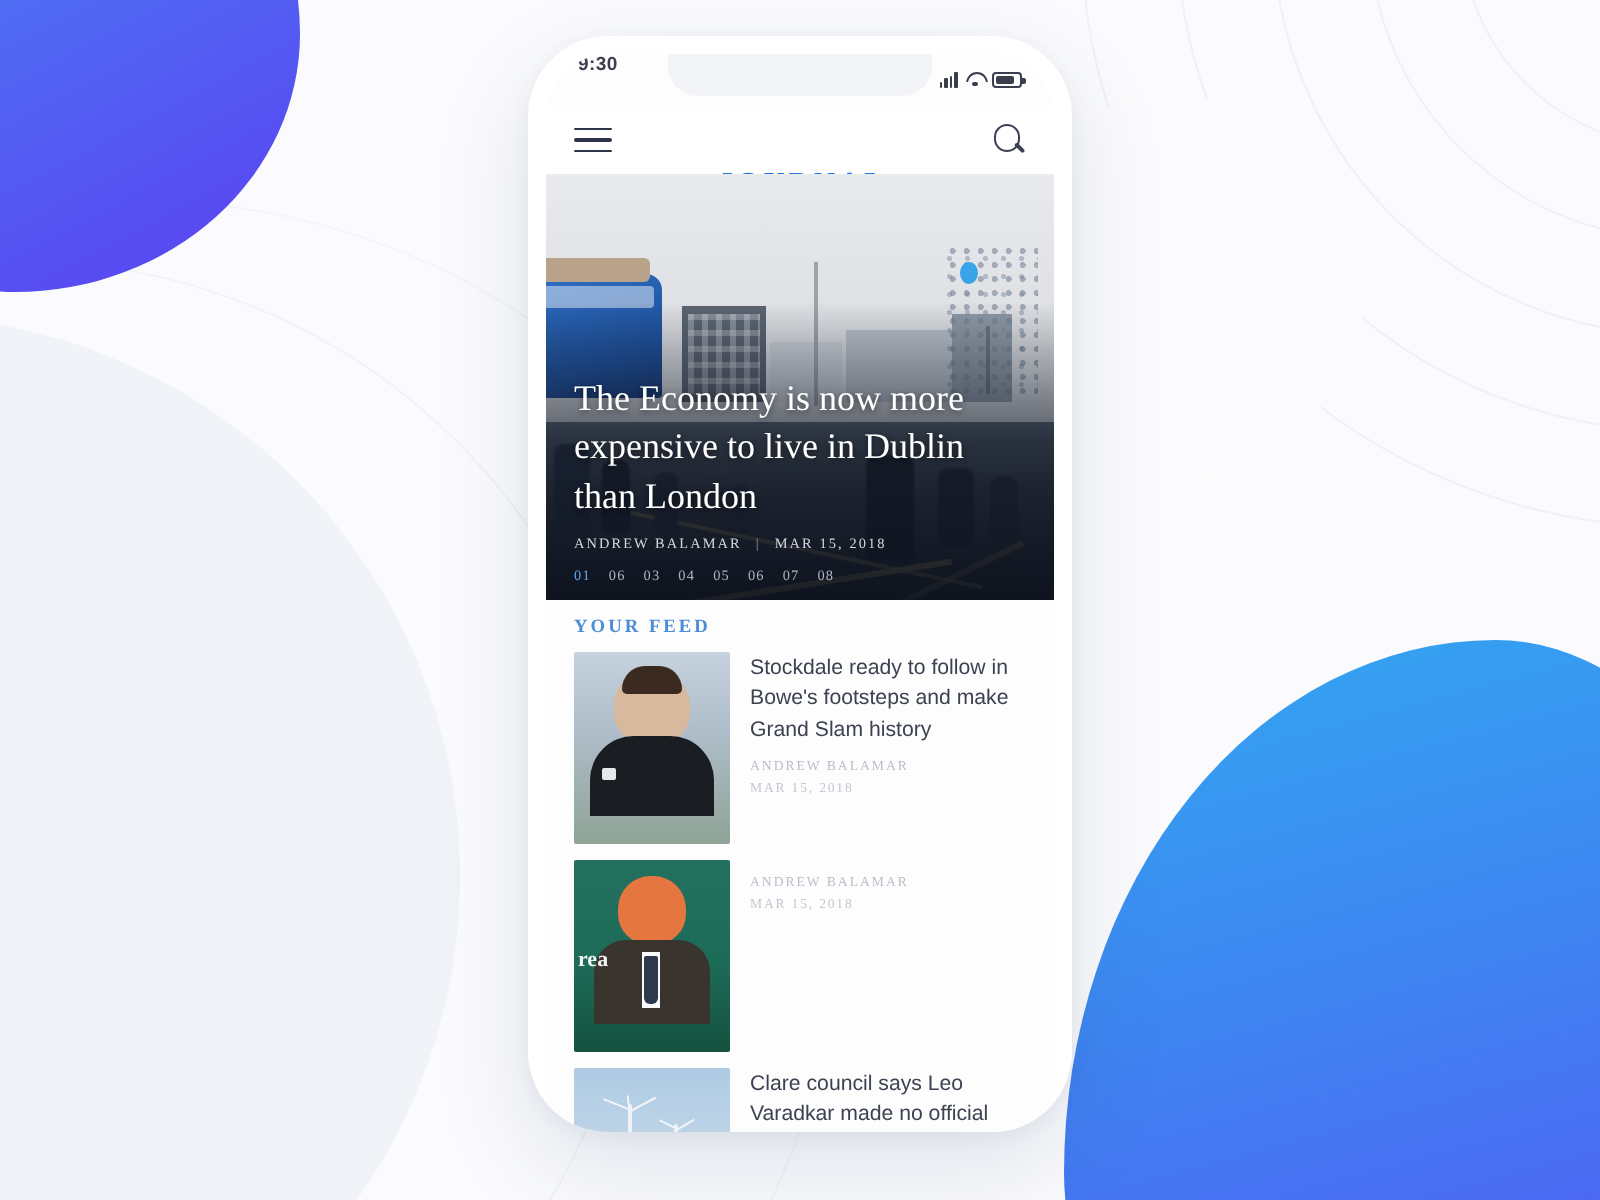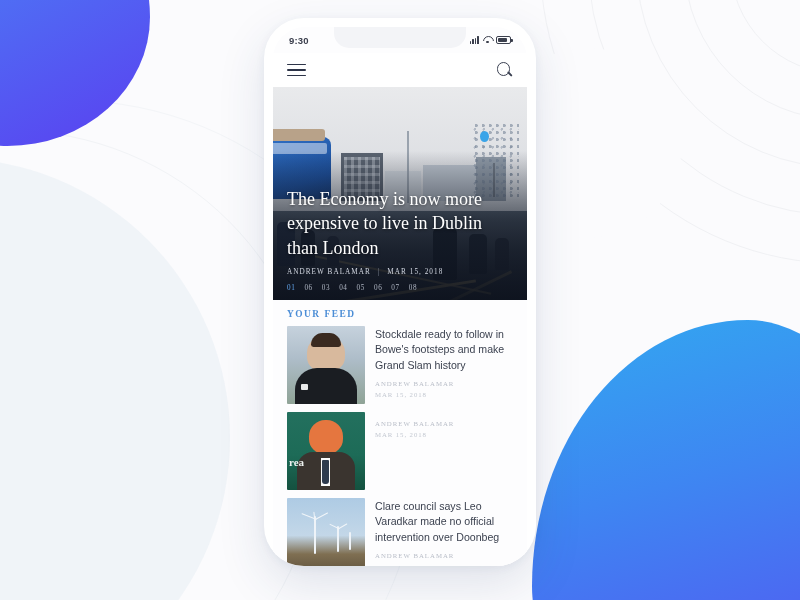--- a/index.html
+++ b/index.html
@@ -91,21 +91,20 @@
     background:#f3f4f7;
     border-radius:0 0 15px 15px;
     z-index:6;
   }
 
   
   .statusbar {
     position:relative;
     height:26px;
     display:flex;
-    align-items:center;
     justify-content:space-between;
     padding:0 16px;
     z-index:7;
   }
   .clock { font-size:9.5px; color:#3b3f4d; font-weight:600; letter-spacing:.2px; }
   .status-right { display:flex; align-items:center; gap:4px; }
   .bars { display:flex; align-items:flex-end; gap:1px; height:8px; }
   .bars i { display:block; width:1.6px; background:#3b3f4d; border-radius:.5px; }
   .bars i:nth-child(1){height:3px}
   .bars i:nth-child(2){height:4.6px}
@@ -296,21 +295,21 @@
     color:#4b8dd6;
     padding:0 14px 7px 14px;
   }
   .item {
     display:flex; gap:10px;
     padding:0 14px 0 14px;
     margin-bottom:8px;
     cursor:pointer;
   }
   .thumb {
-    flex:0 0 78px; width:78px; height:78px;
+    flex:0 0 78px; width:78px; height:96px;
     border-radius:1px; overflow:hidden; position:relative;
     background:#c7ced6;
   }
   
   .t1 { background:linear-gradient(180deg,#c6d2dd 0%,#aebdc9 42%,#8fa396 100%); }
   .t1::before{
     content:""; position:absolute; left:20px; top:10px; width:38px; height:36px;
     background:#d8b99d; border-radius:46% 46% 42% 42%;
   }
   .t1::after{

